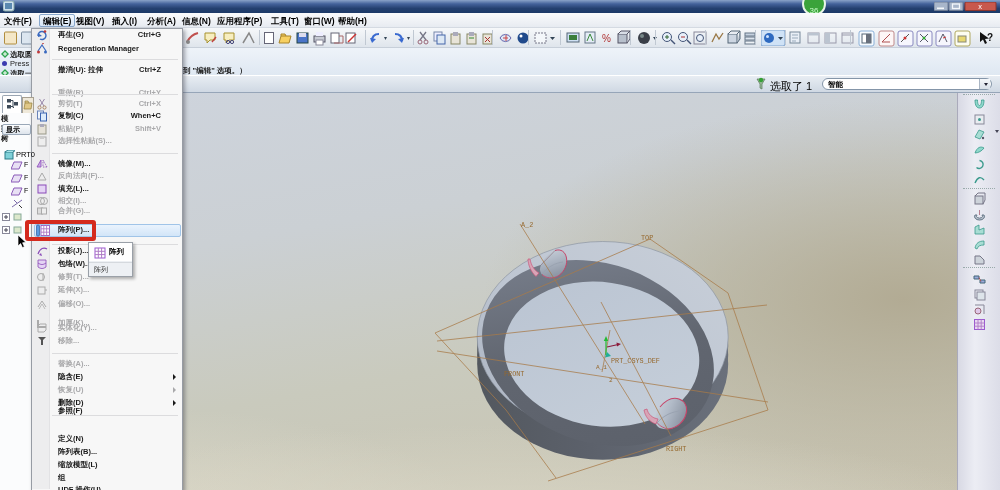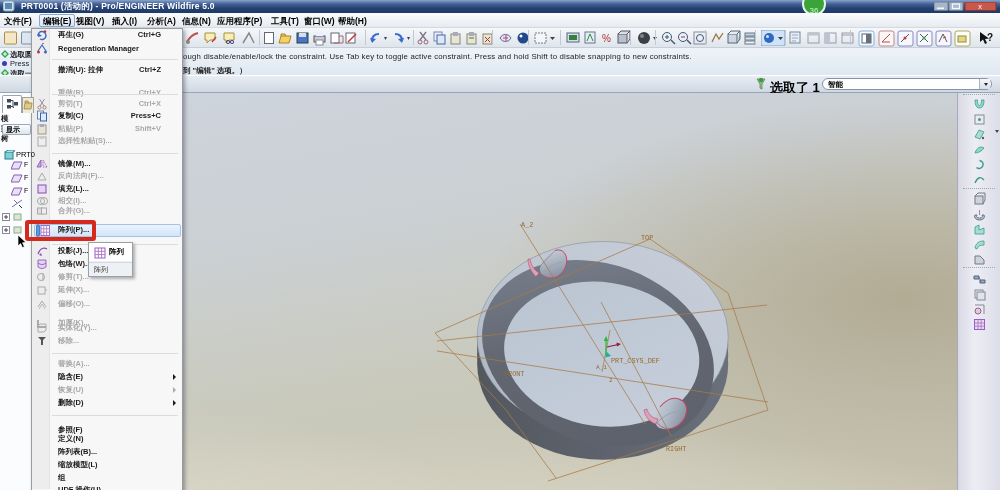--- a/index.html
+++ b/index.html
@@ -40,21 +40,20 @@
 #tip{left:88px;top:242px;width:45px;height:35px;background:linear-gradient(#fff 56%,#edf0f4 56%);border:1px solid #9aa0a8;box-shadow:2px 2px 3px rgba(0,0,0,.3);z-index:55}
 </style></head>
 <body>
 <div id="scr">
 
   <div class="abs" id="title" style="background:linear-gradient(#8aa3c8 0%,#44629a 30%,#24406f 65%,#1d3a68 100%)"></div>
   <svg class="abs" style="left:3px;top:1px" width="14" height="11">
       <rect x="0" y="0" width="11" height="10" rx="2" fill="#cfe0ee" stroke="#8aa" stroke-width="1"></rect>
       <rect x="2" y="2" width="7" height="6" fill="#5a88b0"></rect>
     </svg>
-  <div class="abs" id="titletx" style="font-weight:bold">PRT0001 (活动的) - Pro/ENGINEER Wildfire 5.0</div>
 
   <svg class="abs" style="left:934px;top:2px" width="64" height="10">
     <rect x="0" y="0" width="14" height="8.5" rx="1" fill="#a8b6ca" stroke="#6e7d94"></rect>
     <rect x="3" y="5.5" width="7" height="1.6" fill="#f4f7fa"></rect>
     <rect x="15" y="0" width="14" height="8.5" rx="1" fill="#a8b6ca" stroke="#6e7d94"></rect>
     <rect x="18.5" y="2" width="7" height="4.5" fill="none" stroke="#f4f7fa" stroke-width="1.3"></rect>
     <rect x="31" y="0" width="31" height="8.5" rx="1" fill="#c8584c" stroke="#8c352c"></rect>
     <text x="46" y="7" font-size="7.5" fill="#fff" text-anchor="middle" font-family="Liberation Sans">x</text>
   </svg>
 
@@ -276,41 +275,40 @@
       <div class="sep" style="left: 560px; top: 30px;"></div>
       <div class="sep" style="left: 630px; top: 30px;"></div>
       <div class="sep" style="left: 655px; top: 30px;"></div>
       <div class="sep" style="left: 705px; top: 30px;"></div>
       <div class="sep" style="left: 755px; top: 30px;"></div>
       <div class="sep" style="left: 785px; top: 30px;"></div>
       <div class="sep" style="left: 850px; top: 30px;"></div>
     </div>
 
   <div class="abs" id="msg"></div>
-  <div class="abs ln" style="left:183px;top:52px;font-size:7.8px;letter-spacing:.18px;color:#222">ough disable/enable/lock the constraint. Use Tab key to toggle active constraint. Press and hold Shift to disable snapping to new constraints.</div>
   <div class="abs ln" style="left:183px;top:66px;font-size:7.5px;color:#222;font-weight:bold">到 "编辑" 选项。）</div>
   <svg class="abs" style="left:1px;top:50px" width="8" height="8">
       <path d="M4 0L8 4L4 8L0 4Z" fill="#2da44e"></path>
       <path d="M2 4h4M4 2v4" stroke="#fff" stroke-width="1"></path>
     </svg>
   <div class="abs ln" style="left:10px;top:50px;font-weight:bold">选取圆</div>
   <div class="abs" style="left:2px;top:61px;width:5px;height:5px;border-radius:50%;background:#3b3bb0"></div>
   <div class="abs ln" style="left:10px;top:59px">Press</div>
   <svg class="abs" style="left:1px;top:69px" width="8" height="8">
       <path d="M4 0L8 4L4 8L0 4Z" fill="#2da44e"></path>
       <path d="M2 4h4M4 2v4" stroke="#fff" stroke-width="1"></path>
     </svg>
   <div class="abs ln" style="left:10px;top:69px;font-weight:bold">选取一</div>
 
   <div class="abs" id="filter"></div>
   <svg class="abs" style="left:755px;top:77px" width="12" height="14">
       <path d="M2 2h8l-3 5v5l-2-1v-4z" fill="#9ab89a" stroke="#567a56" stroke-width=".7"></path>
       <circle cx="6" cy="3" r="2.2" fill="#35a035"></circle>
     </svg>
-  <div class="abs" style="left:770px;top:79px;font-size:13px;font-weight:bold">选取了 1</div>
+  <div class="abs" style="left:770px;top:79px;font-size:11px;font-weight:normal">选取了 1</div>
   <div class="abs" style="left:822px;top:78px;width:170px;height:12px;background:#fff;border:1px solid #8495a8;border-radius:6px">
      <div class="abs" style="left:5px;top:1px;font-size:7.5px;font-weight:bold">智能</div>
      <div class="abs" style="right:1px;top:0px;width:11px;height:9.5px;background:linear-gradient(#f5f7fa,#d8dfe8);border-left:1px solid #aab6c4"></div>
      <div class="abs" style="right:3.5px;top:4px;width:0;height:0;border-top:3.5px solid #223;border-left:2.8px solid transparent;border-right:2.8px solid transparent"></div>
   </div>
 
   <div class="abs" id="tree"></div>
   <div class="abs" id="vp"></div>
   <div class="abs" id="rtb"></div>
   <div id="rtbicons">
@@ -509,21 +507,21 @@
             </svg></span>
           <span class="t">剪切(T)</span>
           <span class="k">Ctrl+X</span>
         </div>
         <div class="mr" style="top:81.1px">
           <span class="mico" style="top:0"><svg width="12" height="12">
               <rect x="1.5" y="1" width="6" height="8" fill="#eef4fb" stroke="#6a84b8"></rect>
               <rect x="4.5" y="3" width="6" height="8" fill="#dcebfa" stroke="#3a64b0"></rect>
             </svg></span>
           <span class="t">复制(C)</span>
-          <span class="k">Press+C</span>
+          <span class="k">When+C</span>
         </div>
         <div class="mr g" style="top:93.5px">
           <span class="mico" style="top:0"><svg width="12" height="12">
               <rect x="2" y="2" width="8" height="9" fill="#e6e2d8" stroke="#998"></rect>
               <rect x="4" y="1" width="4" height="3" fill="#aab"></rect>
             </svg></span>
           <span class="t">粘贴(P)</span>
           <span class="k">Shift+V</span>
         </div>
         <div class="mr g" style="top:106.19999999999999px">
@@ -639,21 +637,21 @@
         </div>
         <div class="mr g" style="top:355px">
           <span class="t">恢复(U)</span>
           <span class="ar"></span>
         </div>
         <div class="mr" style="top:368px">
           <span class="t">删除(D)</span>
           <span class="ar"></span>
         </div>
         <div class="msep" style="top:386px"></div>
-        <div class="mr" style="top:395px">
+        <div class="mr" style="top:376px">
           <span class="t">参照(F)</span>
         </div>
         <div class="mr" style="top:404px">
           <span class="t">定义(N)</span>
         </div>
         <div class="mr" style="top:417px">
           <span class="t">阵列表(B)...</span>
         </div>
         <div class="mr" style="top:430px">
           <span class="t">缩放模型(L)</span>

